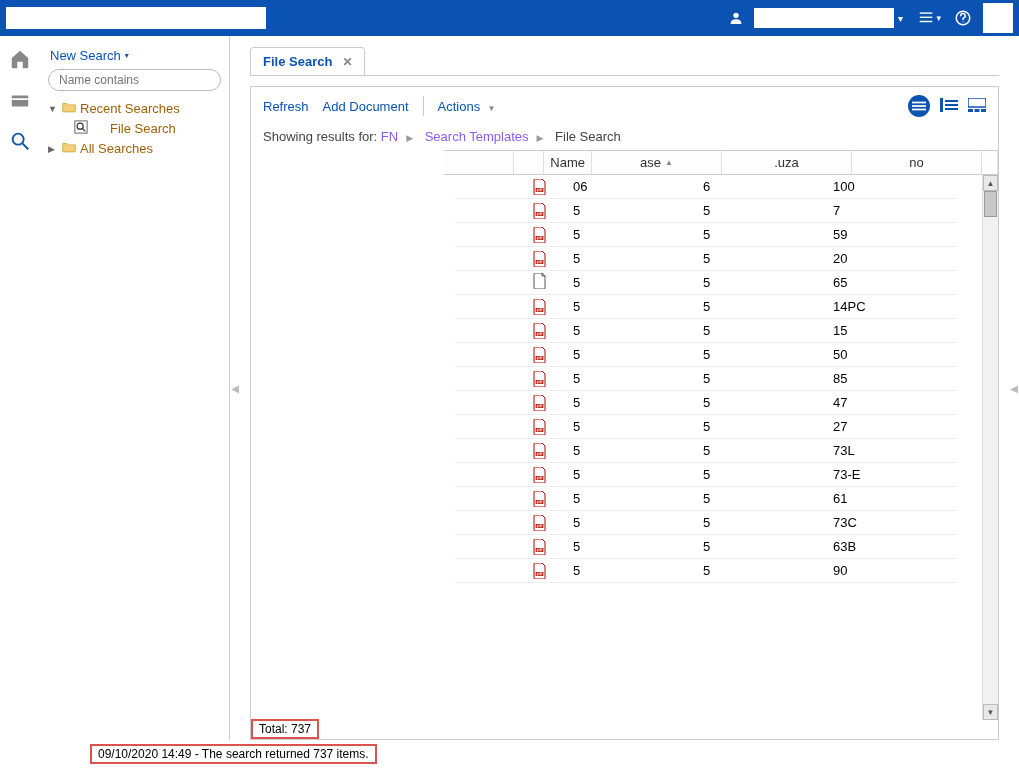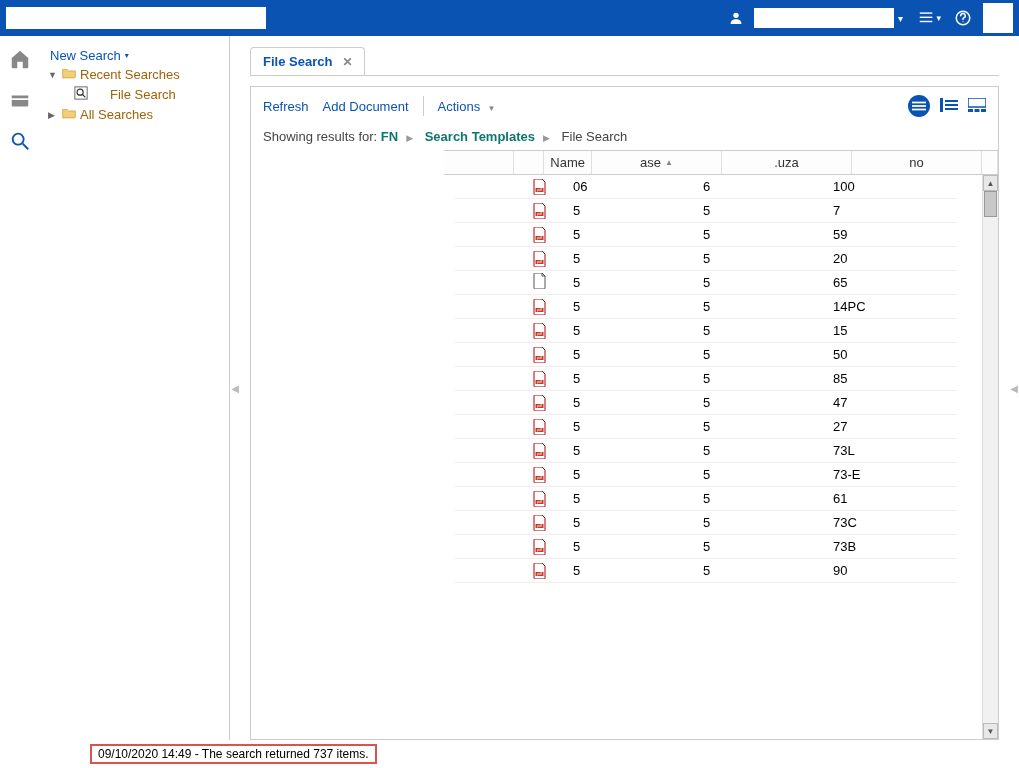--- a/index.html
+++ b/index.html
@@ -46,21 +46,21 @@
   .toolbar { display:flex; align-items:center; padding:8px 12px; gap:14px; }
   .toolbar a { color:#0a53b3; font-size:13px; }
   .tb-sep { width:1px; height:20px; background:#ccc; }
   .toolbar-spacer { flex:1;}
   .viewmode { display:flex; align-items:center; gap:10px; }
   .vm-circle { width:22px; height:22px; border-radius:50%; background:#0a53b3; display:flex; align-items:center; justify-content:center;}
   .vm-circle svg { width:14px; height:12px; fill:#fff;}
   .vm-icon svg { width:18px; height:14px; fill:#0a53b3; }
   
   .breadcrumbs { padding:4px 12px 6px 12px; color:#444; }
-  .breadcrumbs .blue { color:#0f766e;font-weight:bold; }
+  .breadcrumbs .blue { color:#8b5cf6; }
   .breadcrumbs .arr { color:#999; margin:0 8px; font-size:9px; vertical-align:middle;}
   
   .grid { flex:1; display:flex; flex-direction:column; min-height:0;align-items:flex-end;}
   .grid-head { display:flex; border-top:1px solid #ccc; border-bottom:1px solid #ccc; background:#fdfdfd; font-size:13px;}
   .gh { padding:4px 6px; border-right:1px solid #e0e0e0; display:flex; align-items:center; color:#333; }
   .gh.sort { gap:4px; }
   .gh .sarrow { font-size:8px; color:#888; }
   .col1 { width:70px; }
   .col2 { width:30px; justify-content:center; }
   .col3 { flex:1; min-width:0;}
@@ -137,20 +137,23 @@
     <div class="search"><svg viewBox="0 0 24 24">
           <circle cx="10" cy="10" r="6"></circle>
           <line x1="15" y1="15" x2="21" y2="21"></line>
         </svg></div>
   </div>
 
   <div class="navpane">
     <div class="newsearch-row">
       <span>New Search</span>
         <span class="dd">▾</span>
+    </div>
+    <div class="name-contains-wrap">
+      <input class="name-contains" placeholder="Name contains" style="">
     </div>
     <div class="tree">
       <div class="tree-item">
         <span class="tree-toggle">▼</span>
         <span class="folder-icon"><svg viewBox="0 0 20 16">
               <path d="M1 3h6l2 2h10v9a1 1 0 0 1-1 1H1z" fill="#f3cf7a" stroke="#c79a2e"></path>
             </svg></span>
         <span class="tree-label">Recent Searches</span>
       </div>
       <div class="tree-item" style="padding-left:26px;">
@@ -452,21 +455,21 @@
                 <div class="cell col2">
                   <span class="pdf-ico"><svg viewBox="0 0 14 16">
                       <path d="M2 0h7l3 3v12a1 1 0 0 1-1 1H2a1 1 0 0 1-1-1V1a1 1 0 0 1 1-1z" fill="#fff" stroke="#b00"></path>
                       <rect x="2.5" y="9" width="8" height="4" fill="#c0392b"></rect>
                       <text x="6.5" y="12.2" font-size="3.5" fill="#fff" text-anchor="middle" font-family="Arial">pdf</text>
                     </svg></span>
                 </div>
                 <div class="cell col3"></div>
                 <div class="cell col4">5</div>
                 <div class="cell col5">5</div>
-                <div class="cell col6">73B</div>
+                <div class="cell col6">63B</div>
               </div>
               <div class="row">
                 <div class="cell col1"></div>
                 <div class="cell col2">
                   <span class="pdf-ico"><svg viewBox="0 0 14 16">
                       <path d="M2 0h7l3 3v12a1 1 0 0 1-1 1H2a1 1 0 0 1-1-1V1a1 1 0 0 1 1-1z" fill="#fff" stroke="#b00"></path>
                       <rect x="2.5" y="9" width="8" height="4" fill="#c0392b"></rect>
                       <text x="6.5" y="12.2" font-size="3.5" fill="#fff" text-anchor="middle" font-family="Arial">pdf</text>
                     </svg></span>
                 </div>
@@ -478,20 +481,21 @@
             </div>
           <div class="scrollbar">
             <div class="sb-btn">▲</div>
             <div class="sb-track">
                 <div class="sb-thumb"></div>
               </div>
             <div class="sb-btn">▼</div>
           </div>
         </div>
       </div>
+      <div><span class="total-row">Total: 737</span></div>
     </div>
   </div>
 
   <div class="sidehandle">◀</div>
 </div>
 
 <div class="statusbar">
   <span class="status-msg">09/10/2020 14:49 - The search returned 737 items.</span>
 </div>
 

